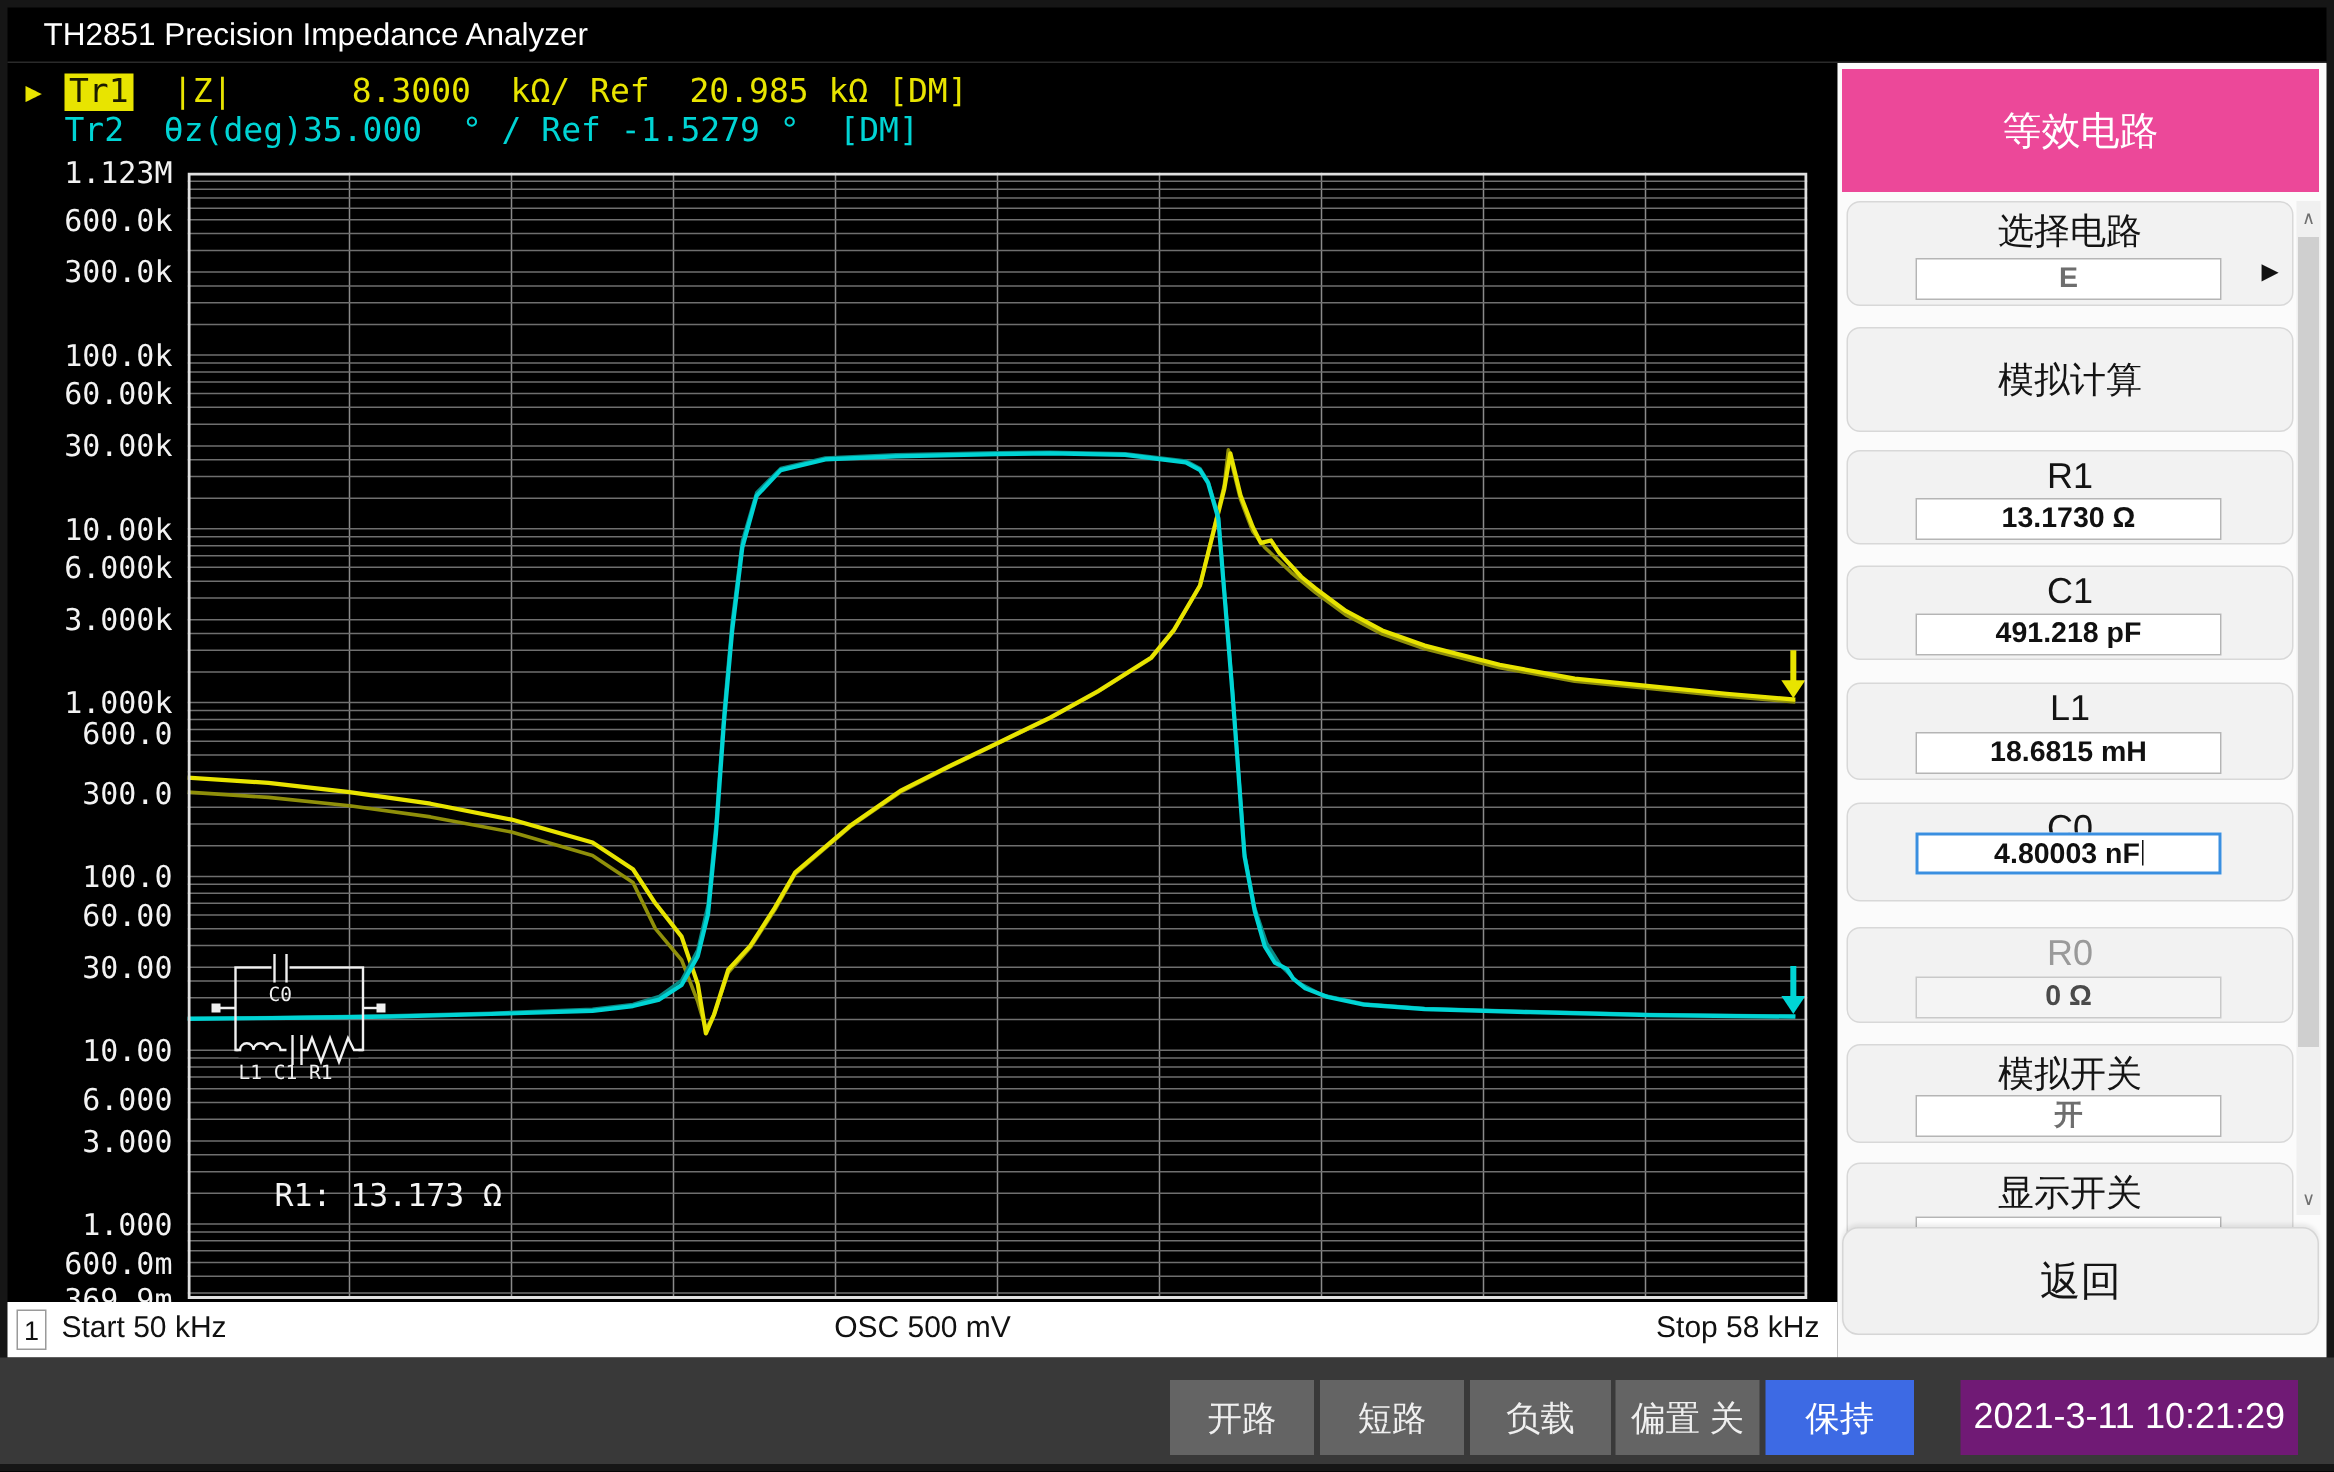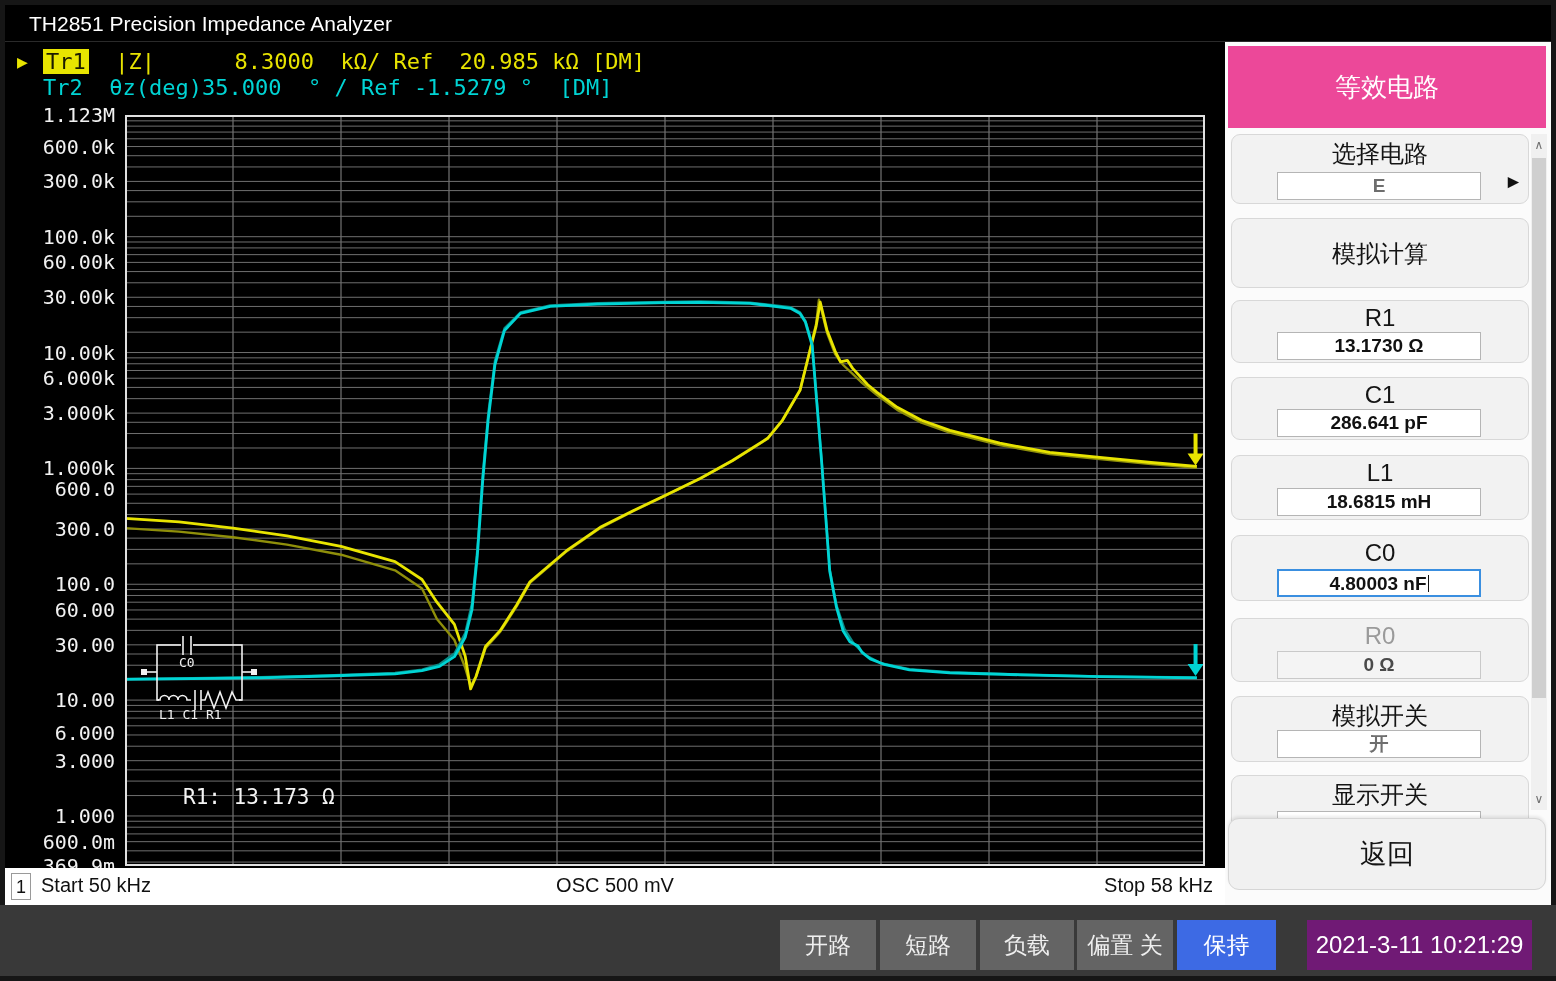--- a/index.html
+++ b/index.html
@@ -289,31 +289,31 @@
       <div class="sbtn-label" style="line-height:64px;">模拟计算</div>
     </div>
 
     <div class="sbtn" style="top:258px;height:63px;">
       <div class="sbtn-label">R1</div>
       <div class="sbtn-value" style="top:31px;">13.1730 Ω</div>
     </div>
 
     <div class="sbtn" style="top:335px;height:63px;">
       <div class="sbtn-label">C1</div>
-      <div class="sbtn-value" style="top:31px;">286.641 pF</div>
+      <div class="sbtn-value" style="top:31px;">491.218 pF</div>
     </div>
 
     <div class="sbtn" style="top:413px;height:65px;">
       <div class="sbtn-label">L1</div>
       <div class="sbtn-value" style="top:32px;">18.6815 mH</div>
     </div>
 
     <div class="sbtn" style="top:493px;height:66px;">
       <div class="sbtn-label">C0</div>
-      <div class="sbtn-value focused" style="top:33px;"><span>4.80003 nF</span><span class="caret"></span></div>
+      <div class="sbtn-value focused" style="top:19px;"><span>4.80003 nF</span><span class="caret"></span></div>
     </div>
 
     <div class="sbtn" style="top:576px;height:64px;">
       <div class="sbtn-label dim">R0</div>
       <div class="sbtn-value disabled" style="top:32px;">0 Ω</div>
     </div>
 
     <div class="sbtn" style="top:654px;height:66px;">
       <div class="sbtn-label">模拟开关</div>
       <div class="sbtn-value gray" style="top:33px;">开</div>

